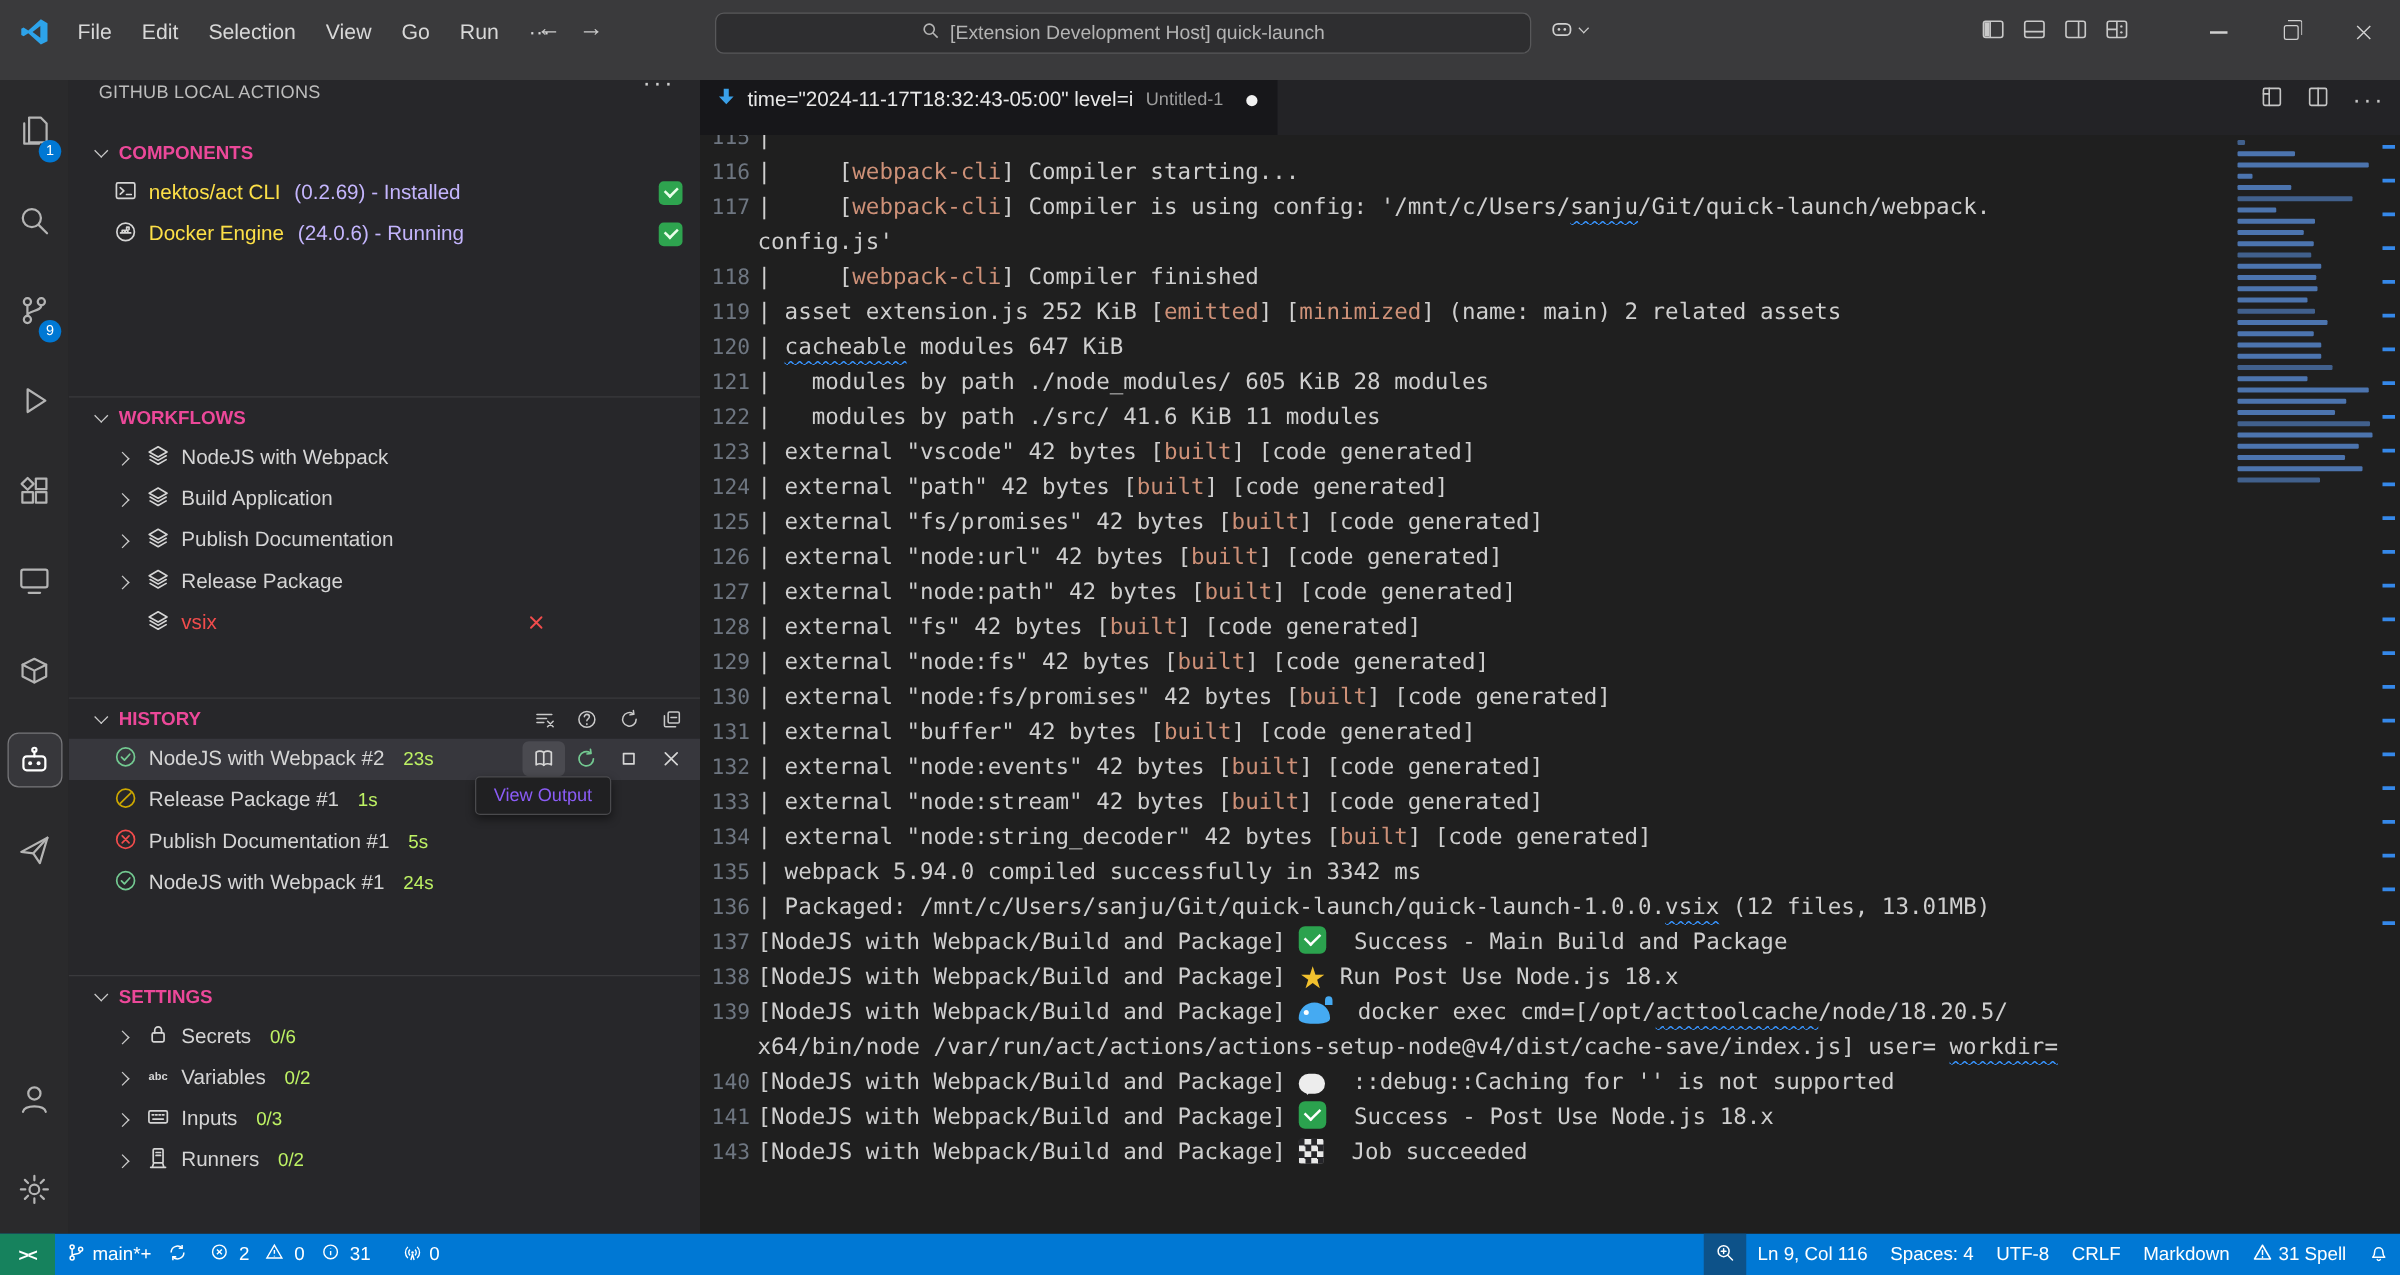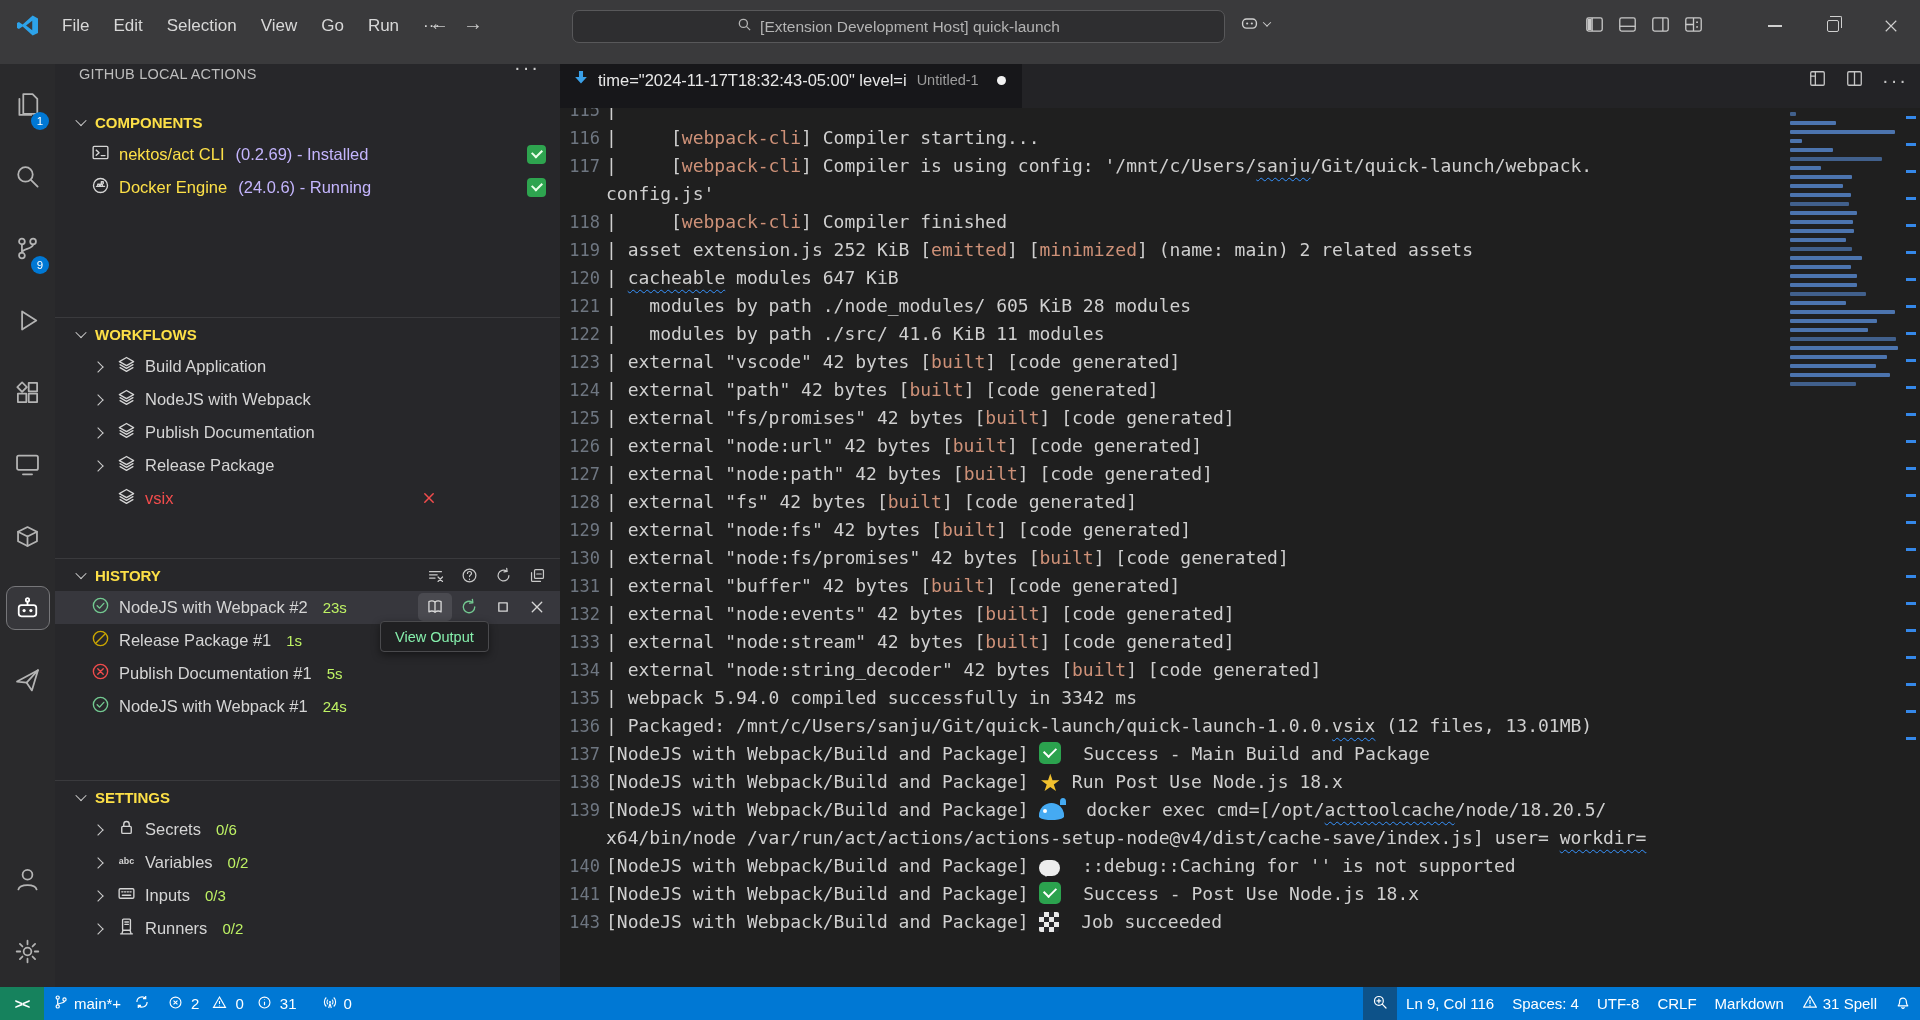--- a/index.html
+++ b/index.html
@@ -36,21 +36,21 @@
   .ab-bottom { position:absolute; bottom:0; left:0; width:55px; }
 
   
   .sidebar { position:absolute; left:55px; top:52px; width:505px; bottom:33px; background:#27272a; z-index:20; }
   .side-titlerow { position:absolute; left:0; top:0; width:100%; height:44px; display:flex; align-items:center; }
   .side-title { padding-left:24px; font-size:14.5px; color:#bdbdbd; letter-spacing:.2px; }
   .side-title-more { position:absolute; right:20px; top:4px; font-size:20px; color:#cfcfcf; letter-spacing:2px; }
   .section { position:absolute; left:0; width:100%; }
   .section.bordered { border-top:1px solid #3a3a3d; }
   .sec-header { height:32px; display:flex; align-items:center; padding-left:22px; gap:10px; }
-  .sec-label { font-weight:bold; font-size:15px; color:#fde047; }
+  .sec-label { font-weight:bold; font-size:15px; color:#ec4899; }
   .chev { width:8px; height:8px; border-right:1.6px solid #cccccc; border-bottom:1.6px solid #cccccc; display:inline-block; }
   .chev.down { transform:rotate(45deg) translate(-1px,-1px); }
   .chev.right { transform:rotate(-45deg); }
   .row { position:relative; height:33px; display:flex; align-items:center; padding-left:36px; gap:9px; font-size:16.5px; color:#d5d5d5; }
   .row .indent { width:17px; display:inline-flex; }
   .row.selected { background:#37373d; }
   .detail-green { color:#c4b5fd; margin-left:2px; }
   .name-green { color:#fde047; }
   .label-red { color:#f14c4c; }
   .count-gray, .time-gray { color:#bef264; font-size:15px; margin-left:6px; }
@@ -58,21 +58,21 @@
   .checkbox:after { content:""; position:absolute; left:5px; top:4px; width:8px; height:5px;
      border-left:2px solid #eaffea; border-bottom:2px solid #eaffea; transform:rotate(-45deg); }
   .vsix-x { position:absolute; left:366px; top:8px; color:#f14c4c; }
   .sec-toolbar { position:absolute; right:6px; top:0; height:32px; display:flex; align-items:center; }
   .tool-slot { width:34px; height:28px; display:flex; align-items:center; justify-content:center; color:#c9c9c9; }
   .row-actions { position:absolute; right:6px; top:2px; display:flex; }
   .act-slot { width:34px; height:28px; display:flex; align-items:center; justify-content:center; color:#d6d6d6; border-radius:5px; }
   .act-slot.chip { background:#4a4a50; }
   .act-slot.green { color:#73c991; }
   .tooltip { position:absolute; left:380px; top:621px; height:31px; padding:0 14px; display:flex; align-items:center;
-     background:#202022; border:1px solid #4a4a4d; border-radius:4px; font-size:14.5px; color:#86efac;
+     background:#202022; border:1px solid #4a4a4d; border-radius:4px; font-size:14.5px; color:#8b5cf6;
      box-shadow:0 3px 8px rgba(0,0,0,.45); z-index:60; }
 
   
   .editorgroup { position:absolute; left:560px; top:52px; right:0; bottom:33px; background:#1f1f1f; }
   .tabbar { position:absolute; left:0; top:0; right:0; height:56px; background:#232326; display:flex; z-index:10; }
   .tab { height:56px; background:#17171a; display:flex; align-items:center; padding:0 16px 0 12px; gap:8px; }
   .tab-title { font-size:16.5px; color:#e8e8e8; white-space:pre; }
   .tab-desc { font-size:14.5px; color:#9d9d9d; margin-left:2px; }
   .tab-dot { width:9px; height:9px; border-radius:50%; background:#f2f2f2; margin-left:10px; }
   .tab-actions { position:absolute; right:12px; top:0; height:56px; display:flex; align-items:center; gap:18px; color:#c5c5c5; }
@@ -321,31 +321,31 @@
           <span class="sec-label">WORKFLOWS</span>
         </div>
         <div class="row">
           <span class="indent">
             <span class="chev right" style="margin-left:3px"></span>
           </span>
           <span><svg width="19" height="19" viewBox="0 0 16 16" fill="none" stroke="currentColor" stroke-width="1.15" stroke-linecap="round" stroke-linejoin="round">
               <path d="M8 2.1l6 3.4L8 8.9 2 5.5z"></path>
               <path d="M2.6 8.1L8 11.2l5.4-3.1M2.6 10.7L8 13.8l5.4-3.1"></path>
             </svg></span>
-          <span>Build Application</span>
+          <span>NodeJS with Webpack</span>
         </div>
         <div class="row">
           <span class="indent">
             <span class="chev right" style="margin-left:3px"></span>
           </span>
           <span><svg width="19" height="19" viewBox="0 0 16 16" fill="none" stroke="currentColor" stroke-width="1.15" stroke-linecap="round" stroke-linejoin="round">
               <path d="M8 2.1l6 3.4L8 8.9 2 5.5z"></path>
               <path d="M2.6 8.1L8 11.2l5.4-3.1M2.6 10.7L8 13.8l5.4-3.1"></path>
             </svg></span>
-          <span>NodeJS with Webpack</span>
+          <span>Build Application</span>
         </div>
         <div class="row">
           <span class="indent">
             <span class="chev right" style="margin-left:3px"></span>
           </span>
           <span><svg width="19" height="19" viewBox="0 0 16 16" fill="none" stroke="currentColor" stroke-width="1.15" stroke-linecap="round" stroke-linejoin="round">
               <path d="M8 2.1l6 3.4L8 8.9 2 5.5z"></path>
               <path d="M2.6 8.1L8 11.2l5.4-3.1M2.6 10.7L8 13.8l5.4-3.1"></path>
             </svg></span>
           <span>Publish Documentation</span>

